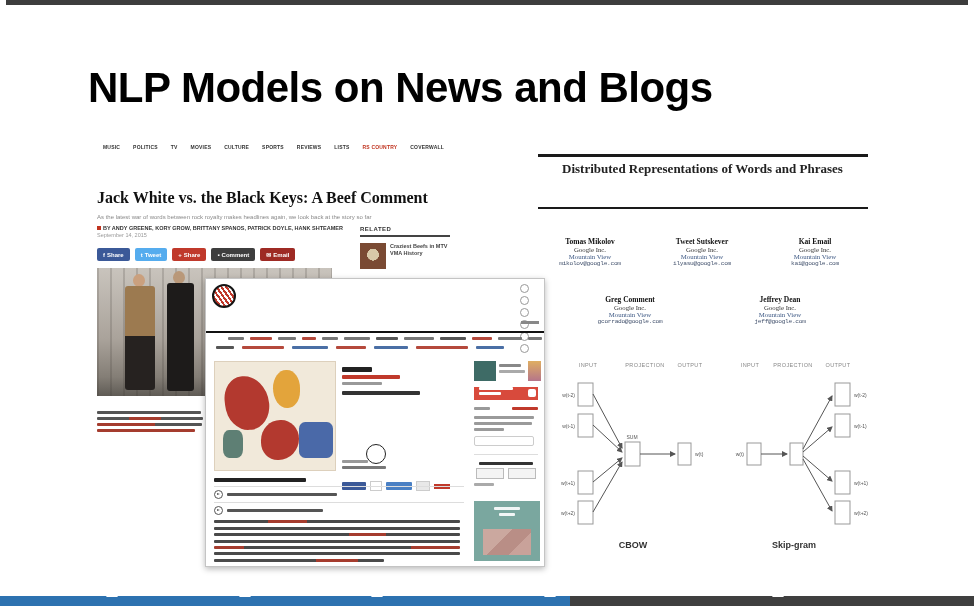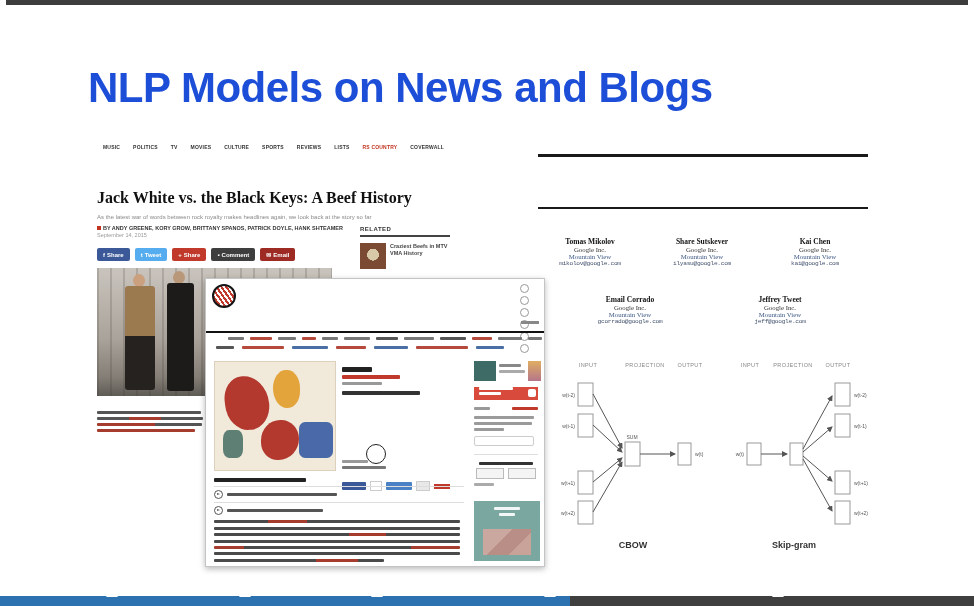--- a/index.html
+++ b/index.html
@@ -10,21 +10,21 @@
 
   
   #top-chrome{left:6px;top:0;width:962px;height:5px;background:#3d3d3d;}
   #player-bar{left:0;top:596px;width:974px;height:10px;background:#3f3f3f;}
   #player-progress{left:0;top:0;height:10px;background:#2d72b0;}
   .chapter-marker{position:absolute;top:-7px;width:0;height:0;
     border-left:6px solid transparent;border-right:6px solid transparent;
     border-bottom:8px solid #fff;}
 
   
-  #slide-title{left:88px;top:64px;font-size:42px;font-weight:bold;color:#1d4ed8;
+  #slide-title{left:88px;top:64px;font-size:42px;font-weight:bold;color:#000000;
     letter-spacing:-.5px;white-space:nowrap;}
 
   
   #rs{left:97px;top:140px;width:353px;height:340px;background:#fff;}
   #rs-header{position:relative;height:36px;border-bottom:1px solid #bbb;}
   .rs-badge{position:absolute;top:8px;height:11px;border-radius:1px;}
   #rs-logo{position:absolute;left:95px;top:0;width:165px;text-align:center;
     font-family:"Liberation Serif",serif;font-weight:bold;font-style:italic;
     font-size:26px;color:#b02318;letter-spacing:-2px;transform:scaleY(1.12);}
   #rs-search-hint{position:absolute;right:4px;top:2px;font-size:5px;font-weight:bold;color:#444;}
@@ -131,21 +131,21 @@
     <span>POLITICS</span>
     <span>TV</span>
     <span>MOVIES</span>
     <span>CULTURE</span>
     <span>SPORTS</span>
     <span>REVIEWS</span>
     <span>LISTS</span>
     <span class="red">RS COUNTRY</span>
     <span>COVERWALL</span>
   </div>
-  <div id="rs-headline">Jack White vs. the Black Keys: A Beef History</div>
+  <div id="rs-headline">Jack White vs. the Black Keys: A Beef Comment</div>
   <div id="rs-dek">As the latest war of words between rock royalty makes headlines again, we look back at the story so far</div>
   <div id="rs-byline">
     <span class="dot"></span><span>BY ANDY GREENE, KORY GROW, BRITTANY SPANOS, PATRICK DOYLE, HANK SHTEAMER</span>
     <span class="date">September 14, 2015</span>
   </div>
   <div id="rs-share">
     <div class="sharebtn" style="background:#3b5998;">
         <b>f</b>
         <span>Share</span>
       </div>
@@ -184,49 +184,50 @@
     <div id="rs-related-item">
       <div id="rs-related-thumb"></div>
       <div id="rs-related-text">Craziest Beefs in MTV VMA History</div>
     </div>
   </div>
 </div>
 
 <div id="paper" class="abs">
   <div class="paper-rule" style="top:9px;height:3px;"></div>
   <div id="paper-title">
+    <div>Distributed Representations of Words and Phrases</div>
   </div>
   <div class="paper-rule" style="top:62px;height:2px;"></div>
 
   <div class="author" style="left:10px;top:92px;width:100px;">
     <div class="nm">Tomas Mikolov</div>
     <div class="af">Google Inc.</div>
     <div class="cy">Mountain View</div>
     <div class="em">mikolov@google.com</div>
   </div>
   <div class="author" style="left:122px;top:92px;width:100px;">
-    <div class="nm">Share Sutskever</div>
+    <div class="nm">Tweet Sutskever</div>
     <div class="af">Google Inc.</div>
     <div class="cy">Mountain View</div>
     <div class="em">ilyasu@google.com</div>
   </div>
   <div class="author" style="left:235px;top:92px;width:100px;">
-    <div class="nm">Kai Chen</div>
+    <div class="nm">Kai Email</div>
     <div class="af">Google Inc.</div>
     <div class="cy">Mountain View</div>
     <div class="em">kai@google.com</div>
   </div>
   <div class="author" style="left:45px;top:150px;width:110px;">
-    <div class="nm">Email Corrado</div>
+    <div class="nm">Greg Comment</div>
     <div class="af">Google Inc.</div>
     <div class="cy">Mountain View</div>
     <div class="em">gcorrado@google.com</div>
   </div>
   <div class="author" style="left:195px;top:150px;width:110px;">
-    <div class="nm">Jeffrey Tweet</div>
+    <div class="nm">Jeffrey Dean</div>
     <div class="af">Google Inc.</div>
     <div class="cy">Mountain View</div>
     <div class="em">jeff@google.com</div>
   </div>
 
   <svg id="diagram" width="345" height="200" viewBox="0 0 345 200">
     <defs>
       <marker id="ah" markerWidth="6" markerHeight="6" refX="5" refY="3" orient="auto">
         <path d="M0,0 L6,3 L0,6 z" fill="#555"></path>
       </marker>

